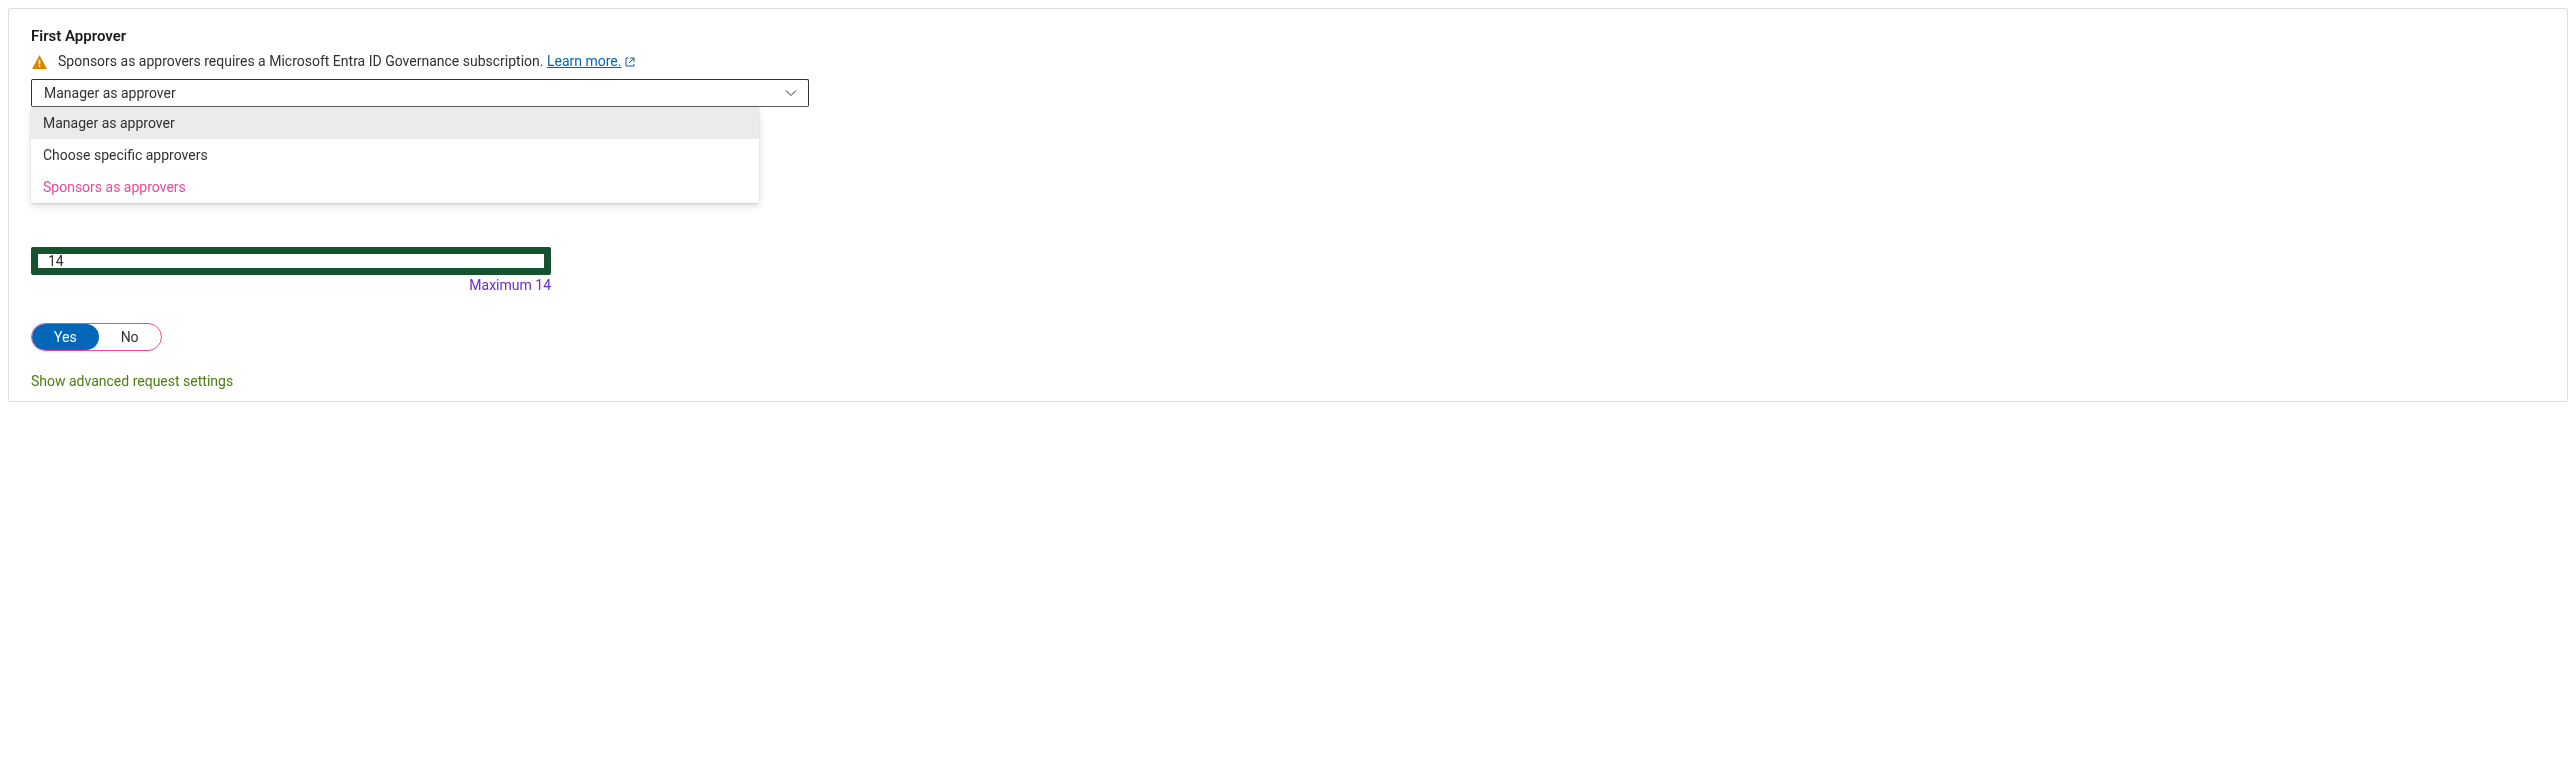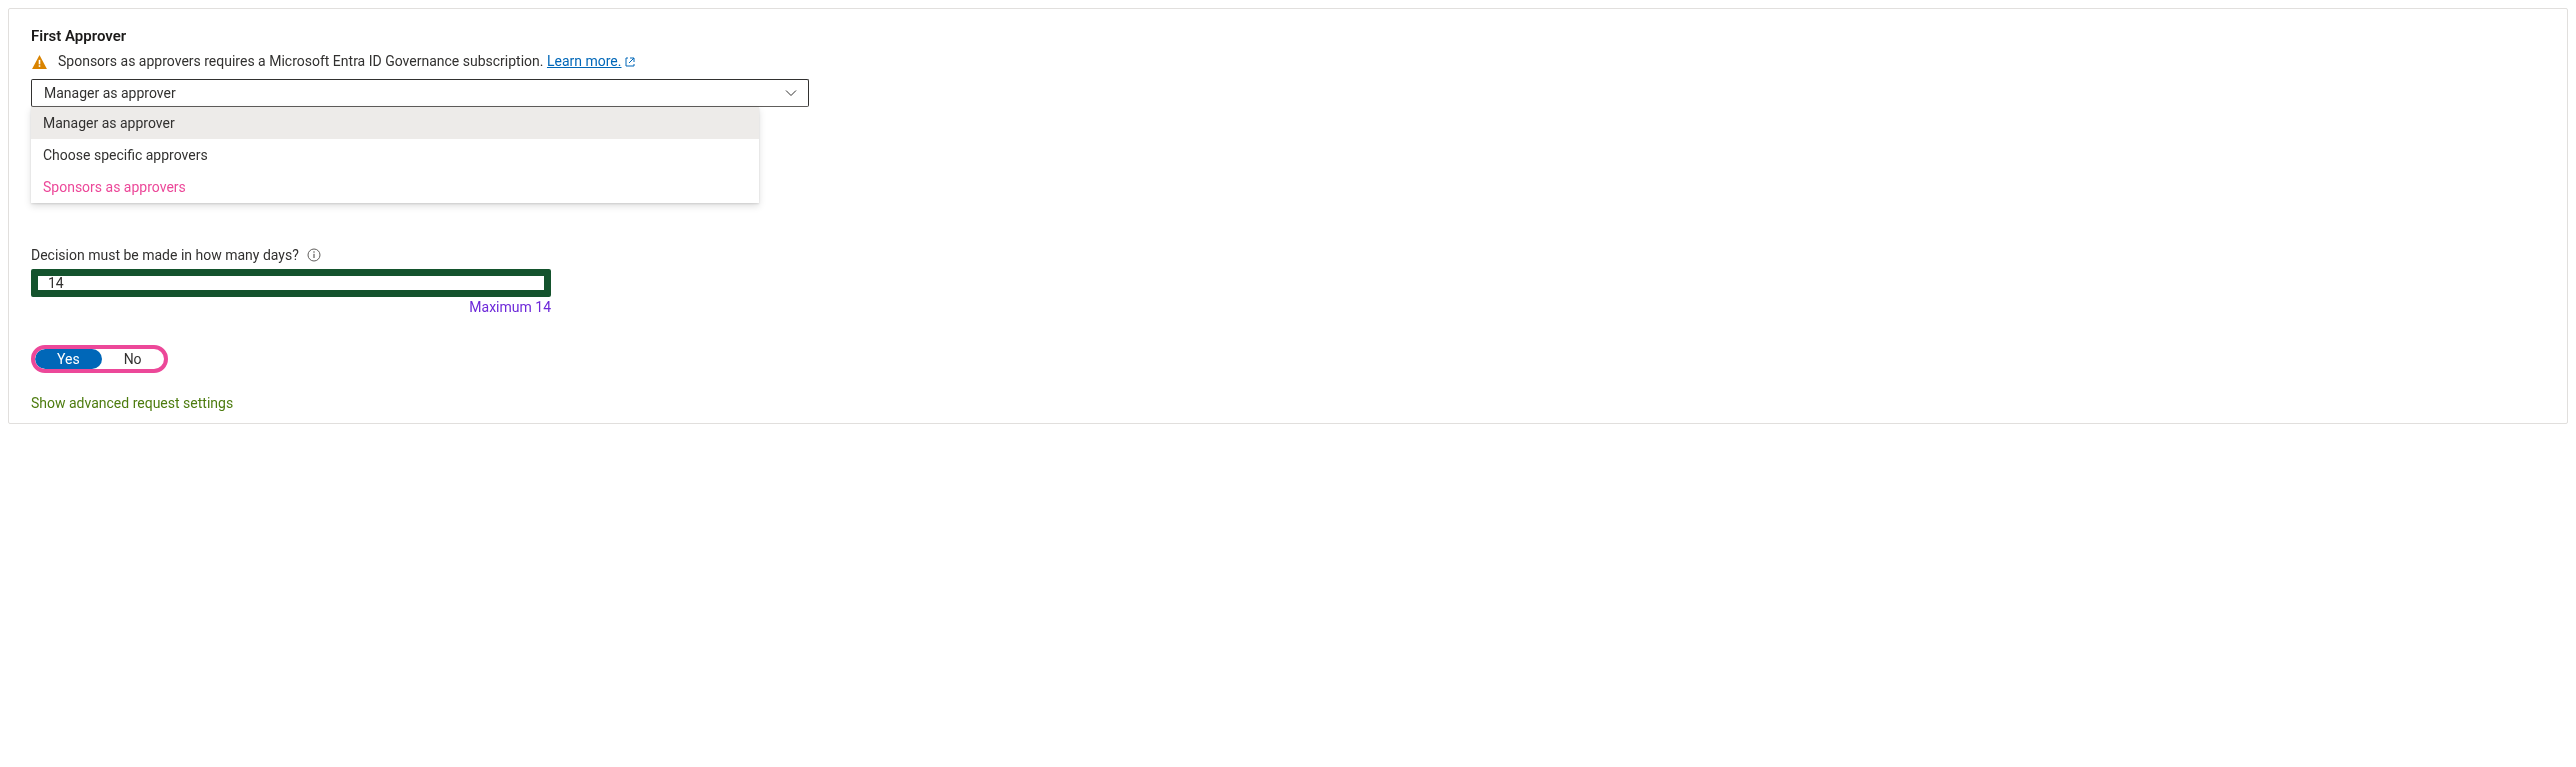--- a/index.html
+++ b/index.html
@@ -126,21 +126,21 @@
   margin-top: 2px;
   margin-bottom: 24px;
 }
 .input-hint {
   font-size: 14px;
   color: #6d28d9;
 }
 .toggle-wrap {
   display: inline-flex;
   align-items: center;
-  border: 4px solid #ec4899;
+  border: 1px solid #ec4899;
   border-radius: 14px;
   height: 28px;
   overflow: hidden;
   margin-top: 6px;
   margin-bottom: 22px;
 }
 .toggle-opt {
   display: inline-flex;
   align-items: center;
   justify-content: center;
@@ -204,30 +204,20 @@
     </div>
     <div class="dropdown">
       <div class="dropdown-item selected">Manager as approver</div>
       <div class="dropdown-item">Choose specific approvers</div>
       <div class="dropdown-item disabled">Sponsors as approvers</div>
     </div>
   </div>
 
   <div class="spacer-after-dropdown"></div>
 
-  <div class="field-label-row">
-    <span class="field-label">Decision must be made in how many days?</span>
-    <span class="info-icon">
-      <svg width="14" height="14" viewBox="0 0 14 14">
-          <circle cx="7" cy="7" r="6" stroke="#605e5c" stroke-width="1" fill="none"></circle>
-          <circle cx="7" cy="4" r="0.8" fill="#605e5c"></circle>
-          <rect x="6.4" y="5.8" width="1.2" height="4.2" fill="#605e5c"></rect>
-        </svg>
-    </span>
-  </div>
   <input type="text" class="text-input" value="14" style="">
   <div class="input-hint-row">
     <span class="input-hint">Maximum 14</span>
   </div>
 
   <div class="toggle-wrap">
     <div class="toggle-opt active">Yes</div>
     <div class="toggle-opt inactive">No</div>
   </div>
 

